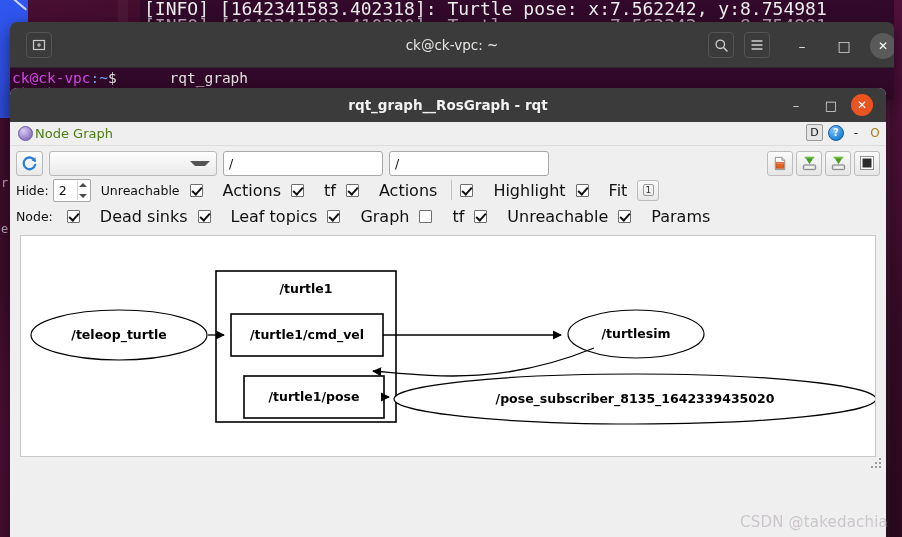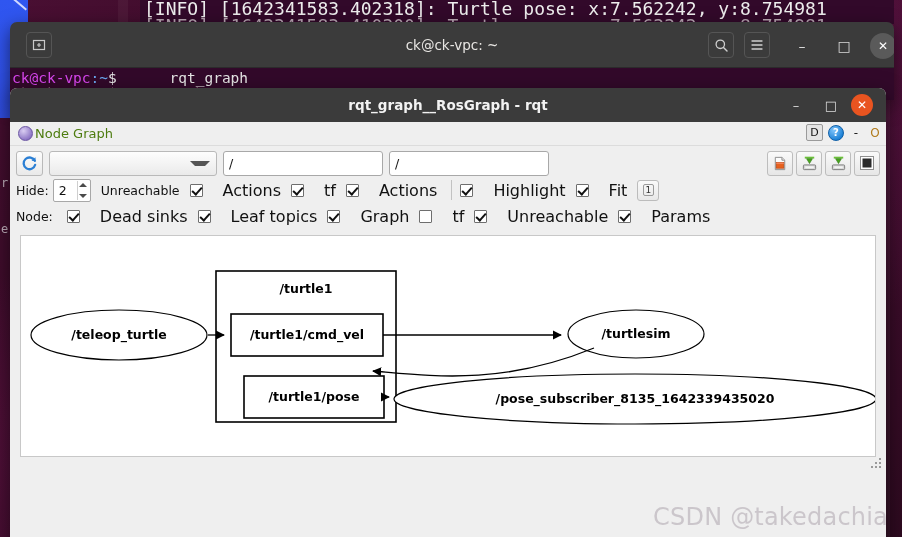--- a/index.html
+++ b/index.html
@@ -268,21 +268,21 @@
     position: absolute; width: 2px; height: 2px; background: #9a9a9a;
   }
 
   
   #bg-panel {
     position: absolute; left: 445px; top: 488px; width: 390px; height: 14px;
     background: linear-gradient(180deg, #f2f2f2, #c9c9c9);
   }
   #watermark {
     position: absolute; right: 14px; bottom: 6px;
-    color: #c9c3c9; font-size: 24px; font-family: "DejaVu Sans", sans-serif;
+    color: #c9c3c9; font-size: 15px; font-family: "DejaVu Sans", sans-serif;
     letter-spacing: .2px; opacity: .92;
   }
 </style>
 </head>
 <body>
 
 <div id="desktop">
   <div class="wash1"></div>
   <div class="streak s1"></div>
   <div class="streak s2"></div>

